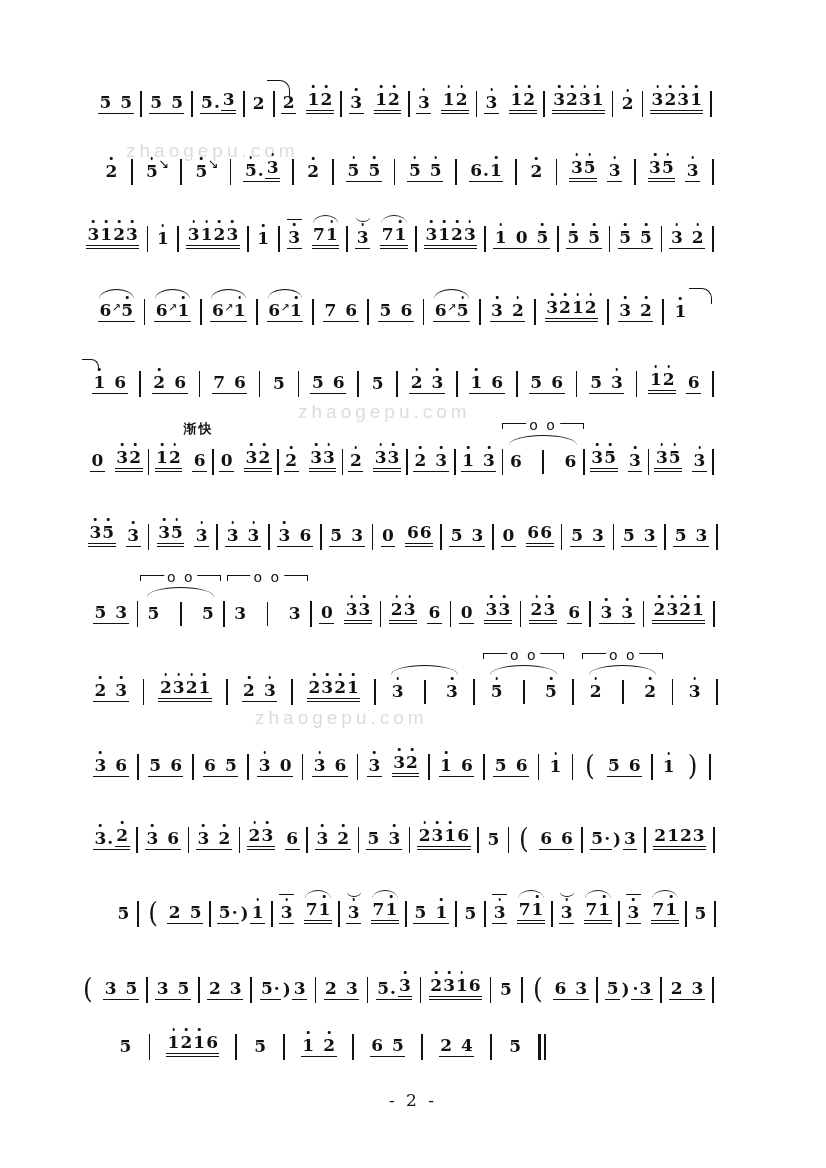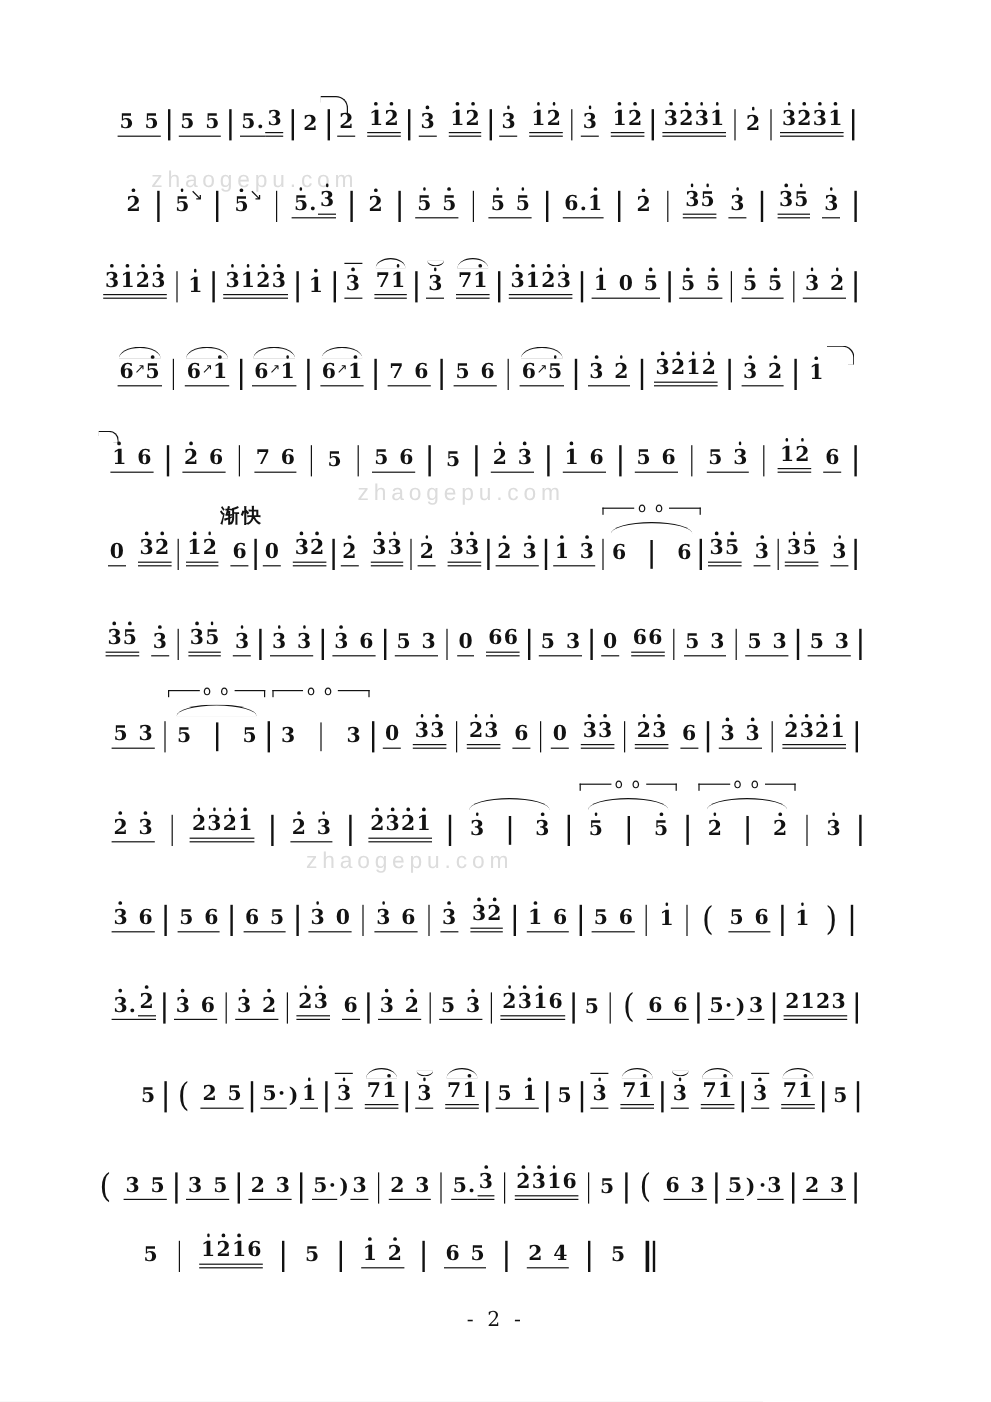--- a/index.html
+++ b/index.html
@@ -26,26 +26,26 @@
   .bar2 i{display:block;width:2.3px;height:26px;background:#121212}
   .ibar{display:inline-block;width:1.6px;height:24px;background:#121212;margin:0 19px;transform:translateY(2px)}
   .paren{font-size:25px;font-weight:400;line-height:.9;margin:0 3px;transform:scaleY(1.1);align-self:flex-end}
   u.arc{position:absolute;left:1px;right:1px;top:-13px;height:9px;border-top:1.7px solid #121212;
         border-radius:50% 50% 0 0/100% 100% 0 0;text-decoration:none}
   .seg u.arc{top:-11px;height:8px}
   u.trem{position:absolute;top:-25px;left:-6px;right:-6px;height:6px;border-top:1.5px solid #121212;text-decoration:none}
   u.trem i.tl{position:absolute;left:0;top:-1px;height:6px;border-left:1.5px solid #121212}
   u.trem i.tr{position:absolute;right:0;top:-1px;height:6px;border-right:1.5px solid #121212}
   u.trem em{position:absolute;top:-6px;left:50%;transform:translateX(-50%);background:#fff;padding:0 3px;
-        font-style:normal;font-weight:400;font-size:11px;letter-spacing:2px;line-height:1;font-family:"DejaVu Sans",sans-serif}
+        font-style:normal;font-weight:400;font-size:14px;letter-spacing:2px;line-height:1;font-family:"DejaVu Sans",sans-serif}
   u.tie-r{position:absolute;right:-24px;top:-15px;width:22px;height:15px;border-top:1.7px solid #121212;
         border-right:1.7px solid #121212;border-radius:0 10px 0 0;text-decoration:none}
   u.tie-l{position:absolute;left:-10px;top:-15px;width:16px;height:9px;border-top:1.7px solid #121212;
         border-right:1.7px solid #121212;border-radius:0 8px 0 0;text-decoration:none}
-  .lbl{position:absolute;top:-27px;left:55%;font-size:16px;font-weight:700;white-space:nowrap;
+  .lbl{position:absolute;top:-27px;left:55%;font-size:13px;font-weight:700;white-space:nowrap;
         letter-spacing:2px;font-family:"DejaVu Sans",sans-serif}
   .watermark{position:absolute;font-family:Liberation Sans, sans-serif;font-size:19px;letter-spacing:4px;
         font-weight:400;user-select:none}
   .pageno{position:absolute;left:0;right:0;top:1090px;text-align:center;font-size:17px;letter-spacing:3px}
 </style>
 </head>
 <body>
 
 <div class="sheet">
   <div class="pageno">- 2 -</div>

